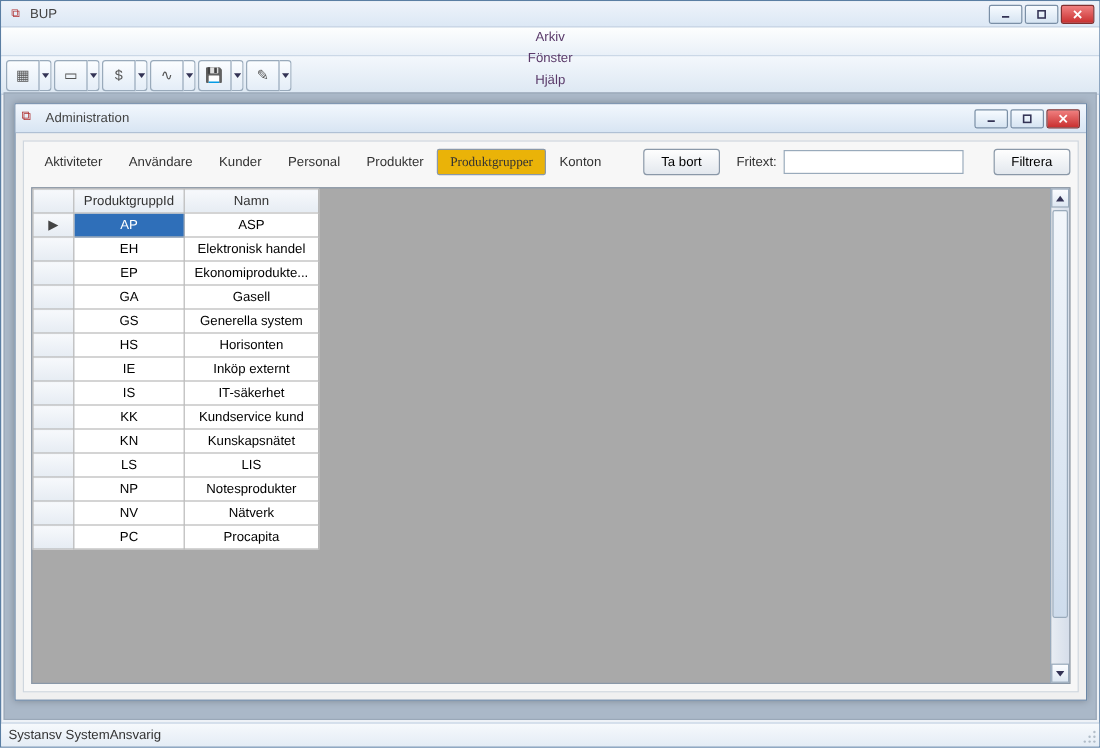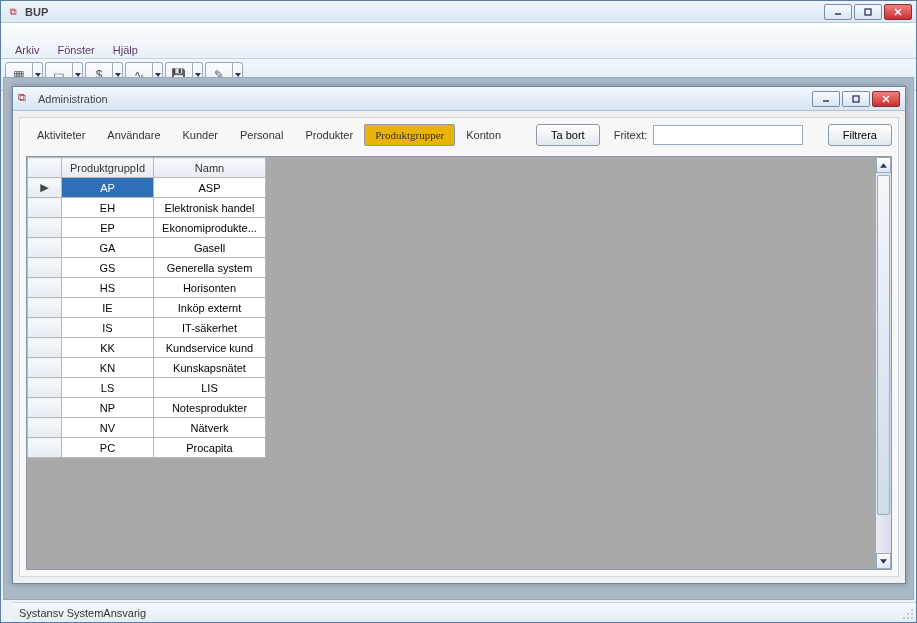--- a/index.html
+++ b/index.html
@@ -3,27 +3,27 @@
 <meta charset="utf-8">
 <style>
   * { box-sizing: border-box; font-family: "Segoe UI", Tahoma, sans-serif; font-size: 11px; }
   html, body { margin: 0; padding: 0; width: 917px; height: 623px; overflow: hidden; }
   body { background: linear-gradient(#d7e4f2, #c8d9ec); }
 
   
   .outer-window { position: absolute; left: 0; top: 0; width: 917px; height: 623px; border: 1px solid #5a7ea3; background: #eef2f7; }
   .outer-titlebar { height: 22px; background: linear-gradient(#eef3fa, #dce8f5); border-bottom: 1px solid #b8c9dc; display: flex; align-items: center; padding: 0 4px; }
   .outer-titlebar .icon { width: 16px; height: 16px; margin-right: 4px; display: inline-flex; align-items: center; justify-content: center; font-size: 10px; color: #b03030; }
-  .outer-titlebar .title { color: #444; font-weight: bold; }
+  .outer-titlebar .title { color: #444; }
   .win-controls { margin-left: auto; display: flex; gap: 2px; }
   .win-btn { width: 28px; height: 16px; border: 1px solid #7a8fa6; border-radius: 2px; background: linear-gradient(#f7fbff,#d6e4f2); display: flex; align-items: center; justify-content: center; cursor: default; }
   .win-btn.close { background: linear-gradient(#f08080,#c93030); border-color: #803030; color: #fff; }
   .win-btn svg { width: 10px; height: 10px; }
 
-  .menubar { height: 36px; background: linear-gradient(#fdfefe,#e9f0f8); border-bottom: 1px solid #c3d2e3; display: flex; align-items: flex-end; padding: 0 6px; gap: 2px; }
+  .menubar { height: 24px; background: linear-gradient(#fdfefe,#e9f0f8); border-bottom: 1px solid #c3d2e3; display: flex; align-items: center; padding: 0 6px; gap: 2px; flex-direction: column; }
   .menu-item { padding: 2px 8px; color: #5a3a6a; cursor: default; border-radius: 2px; }
 
   .toolbar { height: 32px; background: linear-gradient(#f3f7fc,#dde8f3); border-bottom: 1px solid #b8c9dc; display: flex; align-items: center; padding: 0 4px; gap: 2px; }
   .tool-btn { position: relative; width: 28px; height: 26px; border: 1px solid #9ab; border-radius: 3px; background: linear-gradient(#fbfdff,#e4edf7); display: flex; align-items: center; justify-content: center; cursor: default; }
   .tool-btn .glyph { font-size: 12px; color: #555; }
   .tool-drop { position: relative; display: flex; }
   .tool-drop .arrow { width: 10px; height: 26px; border: 1px solid #9ab; border-left: none; border-radius: 0 3px 3px 0; background: linear-gradient(#fbfdff,#e4edf7); display: flex; align-items: center; justify-content: center; }
   .tool-drop .tool-btn { border-radius: 3px 0 0 3px; }
   .tool-drop .arrow svg { width: 6px; height: 6px; }
 
@@ -51,21 +51,21 @@
   table.grid th { background: linear-gradient(#f7f9fc,#e6ecf3); font-weight: normal; color: #333; }
   table.grid .rowhdr { width: 34px; background: linear-gradient(#f7f9fc,#e6ecf3); text-align: center; color: #444; }
   table.grid .col-id { width: 92px; }
   table.grid .col-name { width: 112px; overflow: hidden; }
   table.grid td.cell-id.sel { background: #2f6fb9; color: #fff; }
   .vscroll { width: 16px; background: linear-gradient(to right,#e8edf3,#d6deea); border-left: 1px solid #9ab; position: relative; }
   .vscroll .btn-up, .vscroll .btn-down { position: absolute; left: 0; right: 0; height: 16px; background: linear-gradient(#fbfdff,#dde7f2); border: 1px solid #9ab; display: flex; align-items: center; justify-content: center; }
   .vscroll .btn-up { top: 0; } .vscroll .btn-down { bottom: 0; }
   .vscroll .thumb { position: absolute; left: 1px; right: 1px; top: 18px; height: 340px; background: linear-gradient(#f2f6fb,#cedcec); border: 1px solid #9ab; border-radius: 2px; }
 
-  .statusbar { position: absolute; left: 12px; right: 0; bottom: 0; height: 20px; background: linear-gradient(#f6f9fc,#e4ecf5); border-top: 1px solid #c3d2e3; display: flex; align-items: center; padding: 0 6px; color: #333; }
+  .statusbar { position: absolute; left: 0; right: 0; bottom: 0; height: 20px; background: linear-gradient(#f6f9fc,#e4ecf5); border-top: 1px solid #c3d2e3; display: flex; align-items: center; padding: 0 6px; color: #333; }
   .resize-grip { position: absolute; right: 2px; bottom: 2px; width: 14px; height: 14px; opacity: .5; }
 </style>
 </head>
 <body>
 
 <div class="outer-window">
   <div class="outer-titlebar">
     <span class="icon">⧉</span>
     <span class="title">BUP</span>
     <div class="win-controls">

